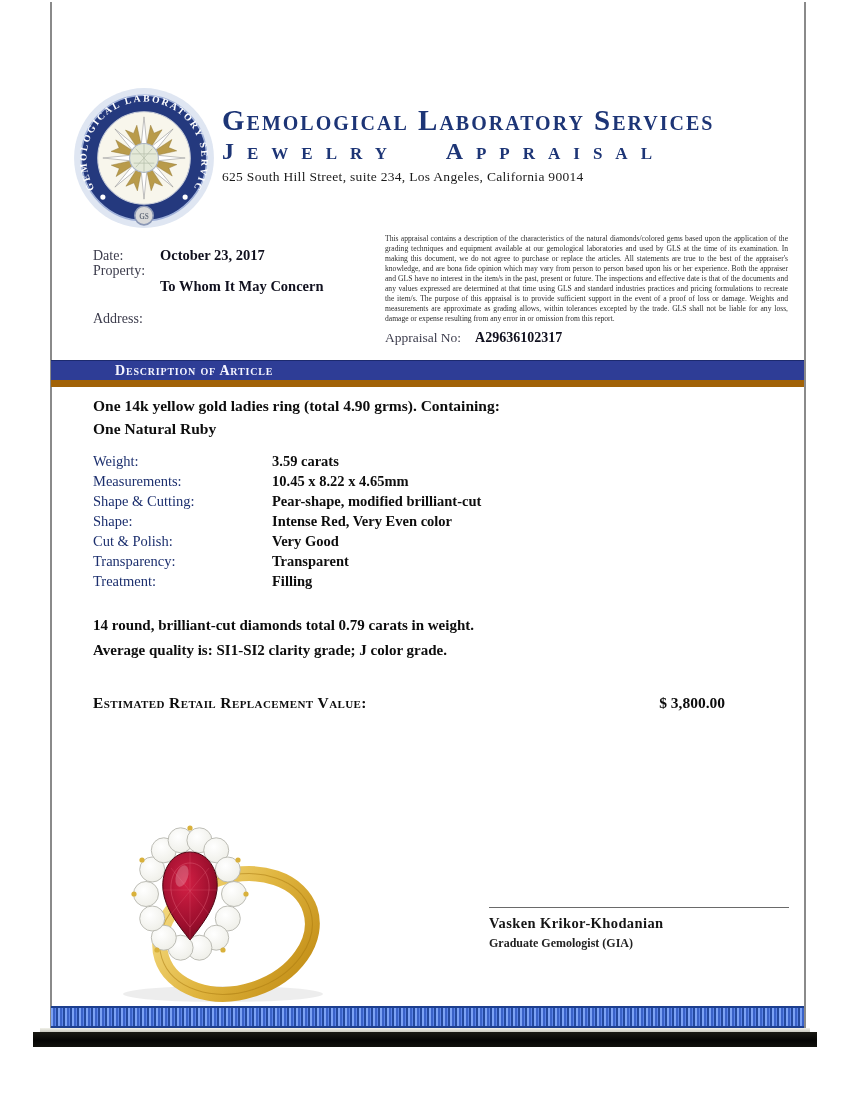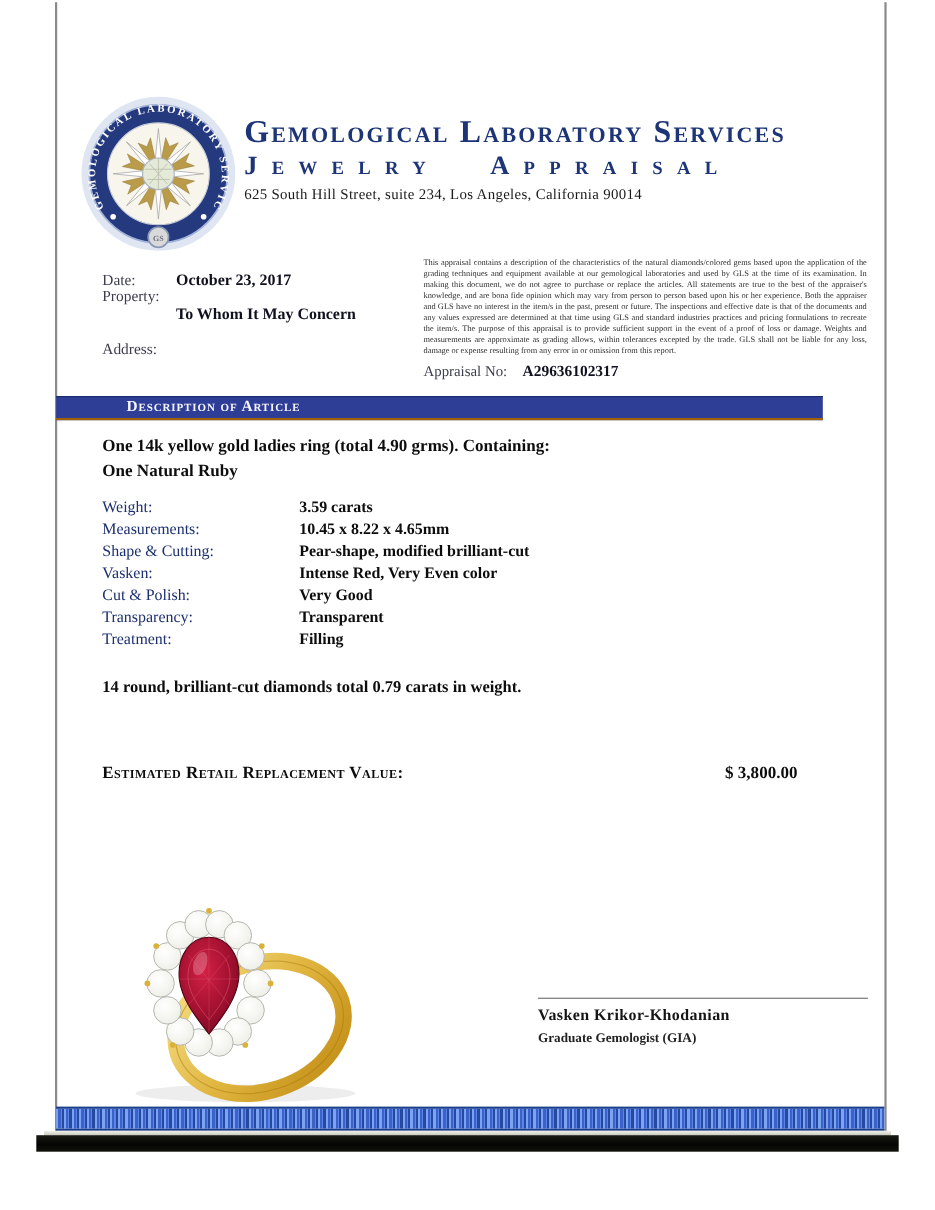--- a/index.html
+++ b/index.html
@@ -22,22 +22,22 @@
 
   
   .info-label{position:absolute;left:93px;font-size:14px;color:#3c3c4c;}
   .info-value{position:absolute;left:160px;font-size:14.5px;font-weight:700;color:#10101e;}
   .disclaimer{position:absolute;left:385px;top:234px;width:403px;font-size:7.6px;line-height:1.32;
               color:#2e2e2e;text-align:justify;}
   .appraisal-row{position:absolute;left:385px;top:330px;font-size:13.5px;color:#3c3c4c;}
   .appraisal-no{font-weight:700;color:#10101e;margin-left:14px;font-size:14px;}
 
   
-  .section-bar{position:absolute;left:51px;top:360px;width:697px;height:19px;background:#2e3d96;
-               border-top:1px solid #1c2a6e;border-bottom:2px solid #a16207;}
+  .section-bar{position:absolute;left:51px;top:360px;width:753px;height:19px;background:#2e3d96;
+               border-top:1px solid #1c2a6e;border-bottom:7px solid #a16207;}
   .section-bar .t{position:absolute;left:64px;top:0px;color:#f5f5ff;font-variant:small-caps;
                   font-weight:700;font-size:14px;letter-spacing:.8px;line-height:19px;}
 
   
   .summary{position:absolute;left:93px;top:394px;font-size:15.5px;font-weight:700;color:#0d0d0d;line-height:23px;}
   .attrs{position:absolute;left:93px;top:452px;}
   .attr-row{height:20px;}
   .attr-label{display:inline-block;width:175px;font-size:14.5px;font-weight:400;color:#1c2f6e;}
   .attr-value{font-size:14.5px;font-weight:700;color:#0d0d0d;}
   .diamonds{position:absolute;left:93px;top:613px;font-size:15px;font-weight:700;color:#0d0d0d;line-height:25px;}
@@ -144,39 +144,40 @@
     </div>
     <div class="attr-row">
       <span class="attr-label">Measurements:</span>
       <span class="attr-value">10.45 x 8.22 x 4.65mm</span>
     </div>
     <div class="attr-row">
       <span class="attr-label">Shape &amp; Cutting:</span>
       <span class="attr-value">Pear-shape, modified brilliant-cut</span>
     </div>
     <div class="attr-row">
-      <span class="attr-label">Vasken:</span>
+      <span class="attr-label">Shape:</span>
       <span class="attr-value">Intense Red, Very Even color</span>
     </div>
     <div class="attr-row">
       <span class="attr-label">Cut &amp; Polish:</span>
       <span class="attr-value">Very Good</span>
     </div>
     <div class="attr-row">
       <span class="attr-label">Transparency:</span>
       <span class="attr-value">Transparent</span>
     </div>
     <div class="attr-row">
       <span class="attr-label">Treatment:</span>
       <span class="attr-value">Filling</span>
     </div>
   </div>
 
   <div class="diamonds">
     <div>14 round, brilliant-cut diamonds total 0.79 carats in weight.</div>
+    <div>Average quality is: SI1-SI2 clarity grade; J color grade.</div>
   </div>
 
   <div class="value-row">
     <span class="value-label">Estimated Retail Replacement Value:</span>
     <span class="value-amount">$ 3,800.00</span>
   </div>
 
   <svg class="ring" viewBox="0 0 320 185">
     <defs>
       <linearGradient id="goldGrad" x1="0" y1="0" x2="1" y2="1">

